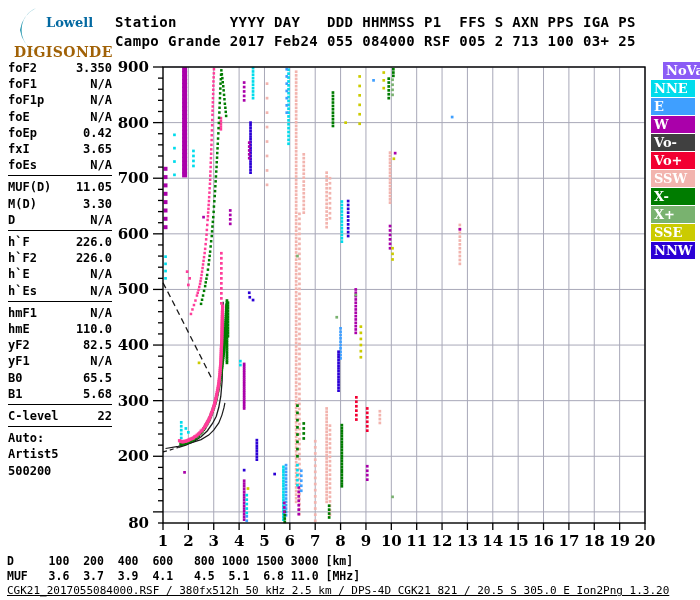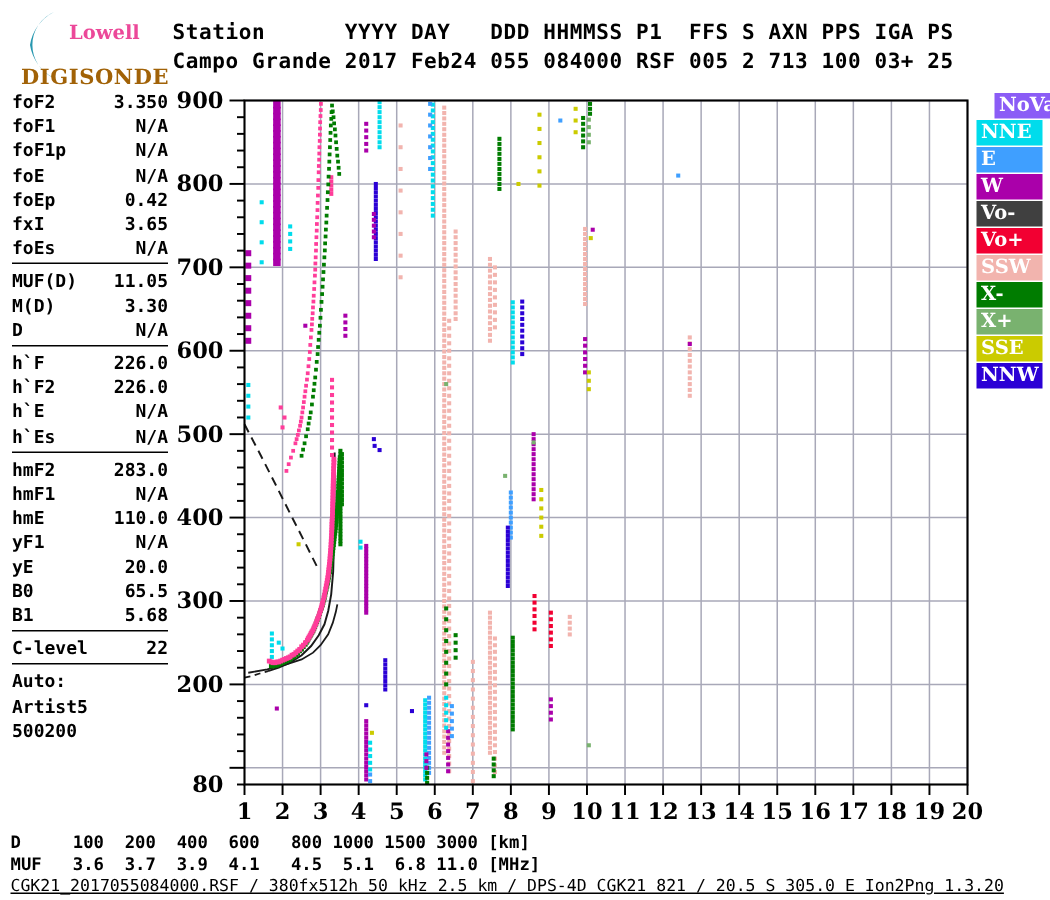--- a/index.html
+++ b/index.html
@@ -1,21 +1,21 @@
 <!DOCTYPE html>
 <html><head>
 <meta charset="utf-8">
 <style>
   html,body{margin:0;padding:0;background:#fff;}
   body{width:700px;height:600px;position:relative;overflow:hidden;
        font-family:"DejaVu Sans Mono","Liberation Mono",monospace;color:#000;}
   
   .logo{position:absolute;left:6px;top:6px;width:106px;height:48px;}
   .logo svg{position:absolute;left:0;top:0;}
-  .logo .lowell{position:absolute;left:40px;top:9px;font:bold 13px "DejaVu Serif","Liberation Serif",serif;color:#ec4899;}
+  .logo .lowell{position:absolute;left:40px;top:9px;font:bold 13px "DejaVu Serif","Liberation Serif",serif;color:#0369a1;}
   .logo .digi{position:absolute;left:8px;top:38px;font:bold 14px "DejaVu Serif","Liberation Serif",serif;color:#a16207;letter-spacing:0.4px;}
   
   .hdr{position:absolute;left:115px;top:13px;font:bold 14px/19px "DejaVu Sans Mono","Liberation Mono",monospace;letter-spacing:0.4px;white-space:pre;margin:0;}
   
   .params{position:absolute;left:8px;top:60px;width:104px;}
   .prow{display:flex;justify-content:space-between;font:bold 12px/16.2px "DejaVu Sans Mono","Liberation Mono",monospace;gap:20px;}
   .psep{border:none;border-top:1.2px solid #000;margin:2px 0 3px 0;width:104px;}
   .pline{font:bold 12px/16.2px "DejaVu Sans Mono","Liberation Mono",monospace;}
   
   .legend{position:absolute;left:651px;top:62px;width:45px;}
@@ -1325,38 +1325,34 @@
     <div class="prow">
       <span>h`E</span>
       <span>N/A</span>
     </div>
     <div class="prow">
       <span>h`Es</span>
       <span>N/A</span>
     </div>
     <hr class="psep">
     <div class="prow">
-      <span>hmF2</span>
-      <span>283.0</span>
-    </div>
-    <div class="prow">
       <span>hmF1</span>
       <span>N/A</span>
     </div>
     <div class="prow">
       <span>hmE</span>
       <span>110.0</span>
     </div>
     <div class="prow">
+      <span>yF2</span>
+      <span>82.5</span>
+    </div>
+    <div class="prow">
       <span>yF1</span>
       <span>N/A</span>
-    </div>
-    <div class="prow">
-      <span>yE</span>
-      <span>20.0</span>
     </div>
     <div class="prow">
       <span>B0</span>
       <span>65.5</span>
     </div>
     <div class="prow">
       <span>B1</span>
       <span>5.68</span>
     </div>
     <hr class="psep">

